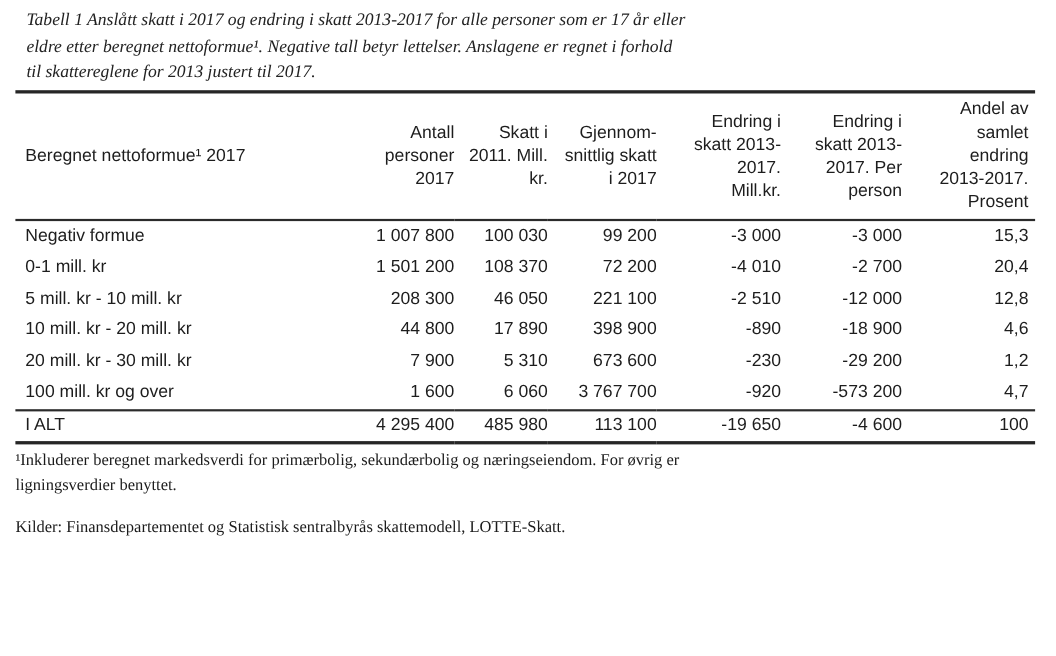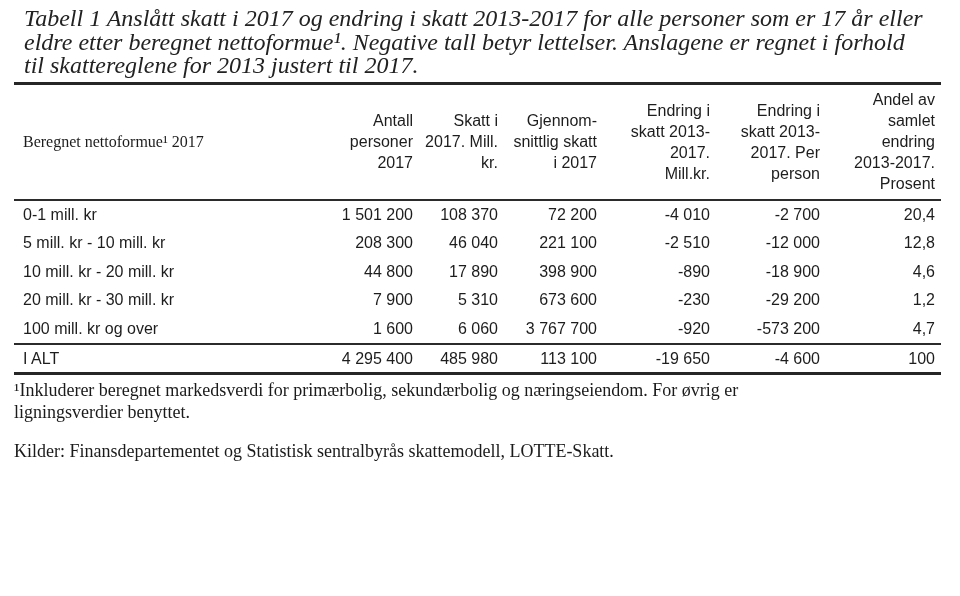--- a/index.html
+++ b/index.html
@@ -9,21 +9,21 @@
     color: #1d1d1d;
     font-family: "Liberation Sans", sans-serif;
     overflow: hidden;
   }
   .sheet {
     margin: 0 19px 0 14px; 
   }
   .caption {
     font-family: "Liberation Serif", serif;
     font-style: italic;
-    font-size: 24px;
+    font-size: 16px;
     line-height: 23.5px;
     white-space: pre-line;
     color: #222;
     margin: 7px 0 0 10px;
   }
   .top-rule {
     height: 3px;
     background: #262626;
     margin-top: 4px;
   }
@@ -48,42 +48,41 @@
     vertical-align: middle;
     white-space: pre-line;
     line-height: 21px;
     height: 114px;
     padding: 0;
     border-bottom: 2.5px solid #2b2b2b;
   }
   thead th.first {
     text-align: left;
     padding-left: 9px;
-    font-family: Liberation Serif, serif;
   }
   td {
     padding: 0;
     text-align: right;
     height: 28.5px;
     vertical-align: middle;
   }
   td:first-child {
     text-align: left;
     padding-left: 9px;
   }
   th:last-child, td:last-child { padding-right: 6px; }
   tbody tr:last-child td { border-bottom: 2px solid #2b2b2b; }
   tfoot td {
     height: 27px;
     border-bottom: 3px solid #262626;
   }
   .footnotes {
     margin: 4px 0 0 0;
     font-family: "Liberation Serif", serif;
-    font-size: 18px;
+    font-size: 15px;
     line-height: 22px;
     color: #1b1b1b;
   }
   .footnote { white-space: pre-line; }
   .sources { margin-top: 17px; }
 </style>
 </head>
 <body>
 
 <div class="sheet">
@@ -104,21 +103,21 @@
         <col class="c5">
         <col class="c6">
     </colgroup>
     <thead>
       <tr>
         <th class="first">Beregnet nettoformue¹ 2017</th>
         <th>Antall
 personer
 2017</th>
         <th>Skatt i
-2017. Mill.
+2011. Mill.
 kr.</th>
         <th>Gjennom-
 snittlig skatt
 i 2017</th>
         <th>Endring i
 skatt 2013-
 2017.
 Mill.kr.</th>
         <th>Endring i
 skatt 2013-
@@ -126,32 +125,41 @@
 person</th>
         <th>Andel av
 samlet
 endring
 2013-2017.
 Prosent</th>
       </tr>
     </thead>
     <tbody id="tbody">
         <tr>
+          <td>Negativ formue</td>
+          <td>1 007 800</td>
+          <td>100 030</td>
+          <td>99 200</td>
+          <td>-3 000</td>
+          <td>-3 000</td>
+          <td>15,3</td>
+        </tr>
+        <tr>
           <td>0-1 mill. kr</td>
           <td>1 501 200</td>
           <td>108 370</td>
           <td>72 200</td>
           <td>-4 010</td>
           <td>-2 700</td>
           <td>20,4</td>
         </tr>
         <tr>
           <td>5 mill. kr - 10 mill. kr</td>
           <td>208 300</td>
-          <td>46 040</td>
+          <td>46 050</td>
           <td>221 100</td>
           <td>-2 510</td>
           <td>-12 000</td>
           <td>12,8</td>
         </tr>
         <tr>
           <td>10 mill. kr - 20 mill. kr</td>
           <td>44 800</td>
           <td>17 890</td>
           <td>398 900</td>

